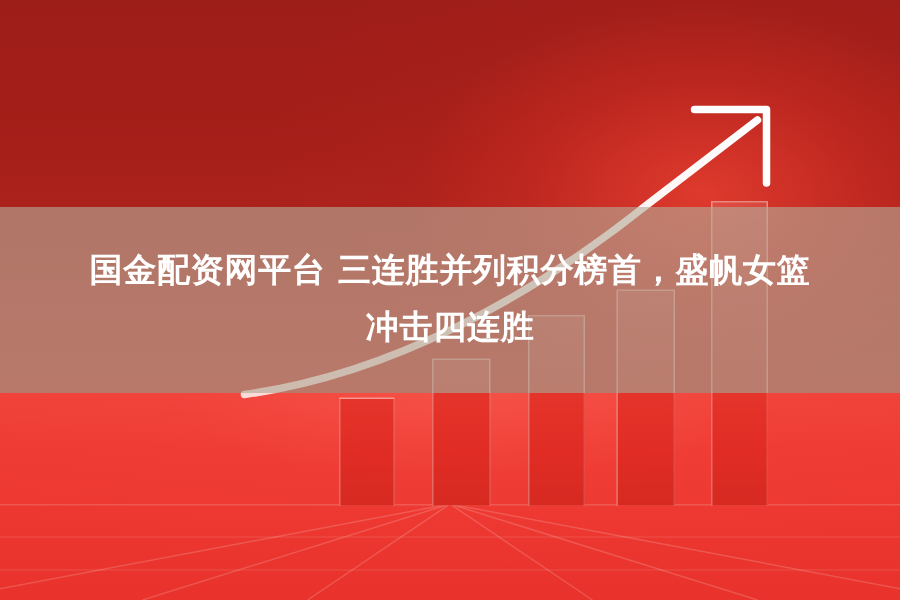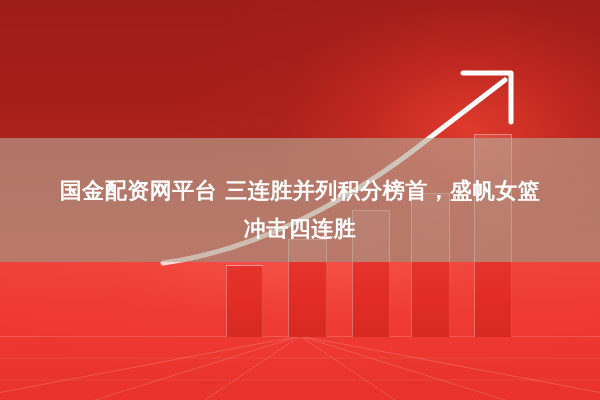--- a/index.html
+++ b/index.html
@@ -91,21 +91,21 @@
 
   
   .band {
     position: absolute;
     left: 0; top: 138px;
     width: 600px; height: 124px;
     background: rgba(180,170,150,0.62);
   }
   .headline {
     position: absolute;
-    left: 0; top: 148px;
+    left: 0; top: 138px;
     width: 600px; height: 124px;
     display: flex;
     flex-direction: column;
     align-items: center;
     justify-content: center;
     color: #ffffff;
     font-size: 22px;
     font-weight: bold;
     line-height: 38px;
     letter-spacing: 0.5px;

